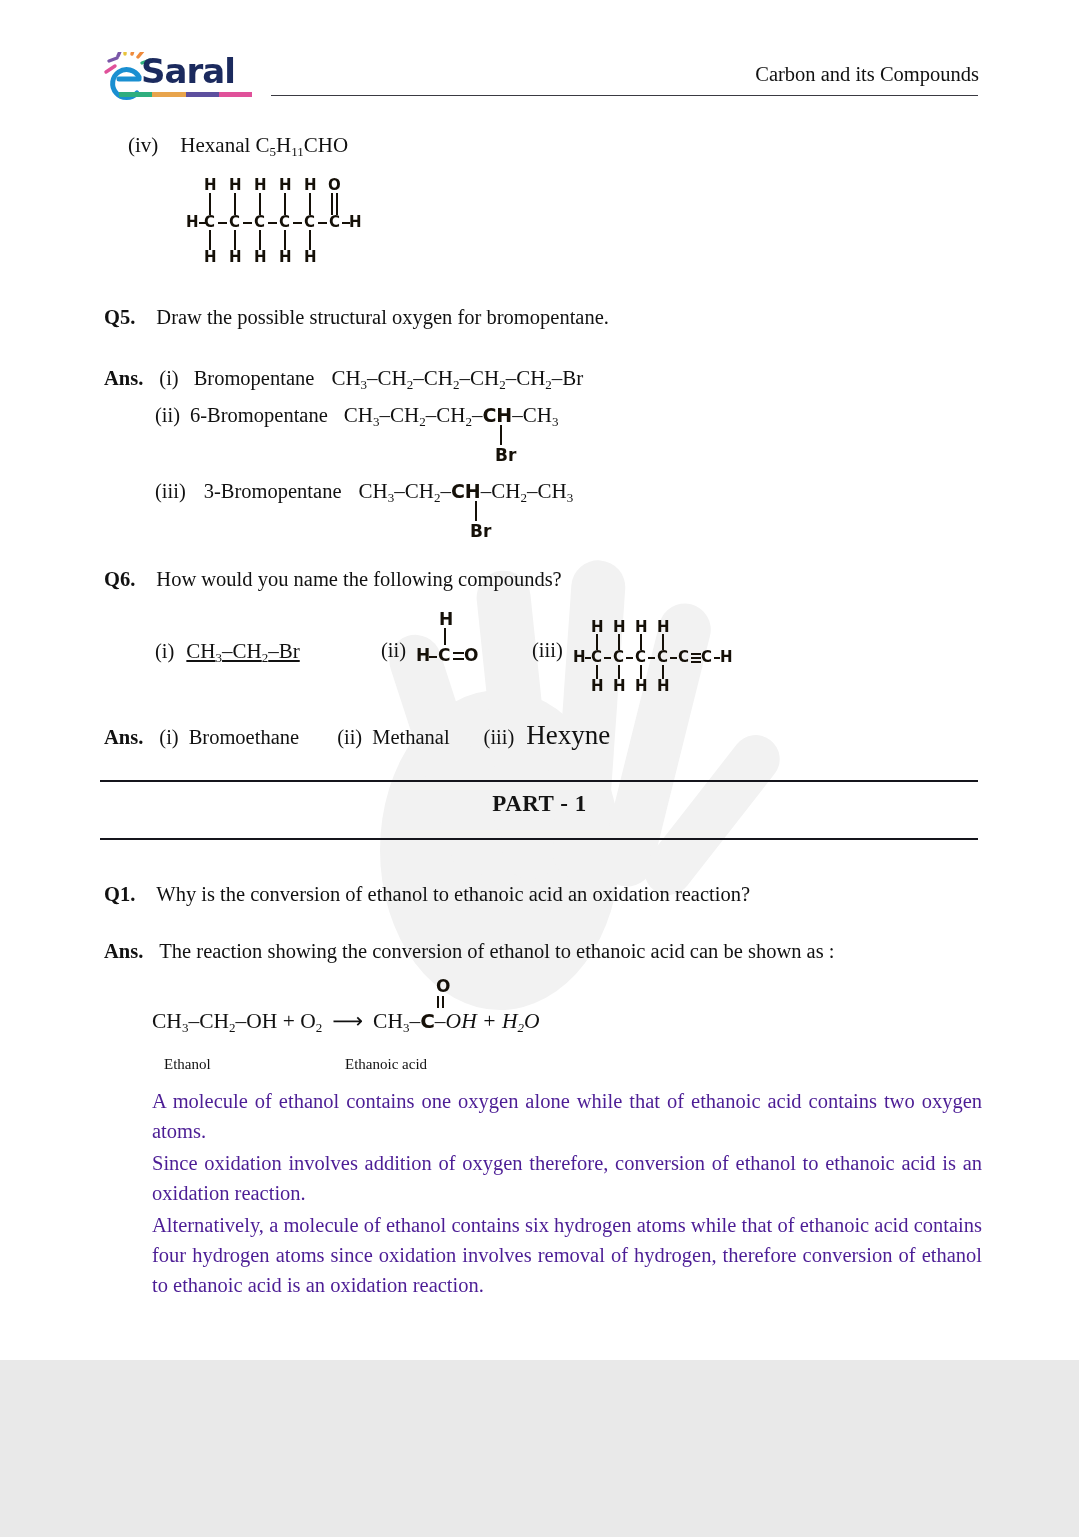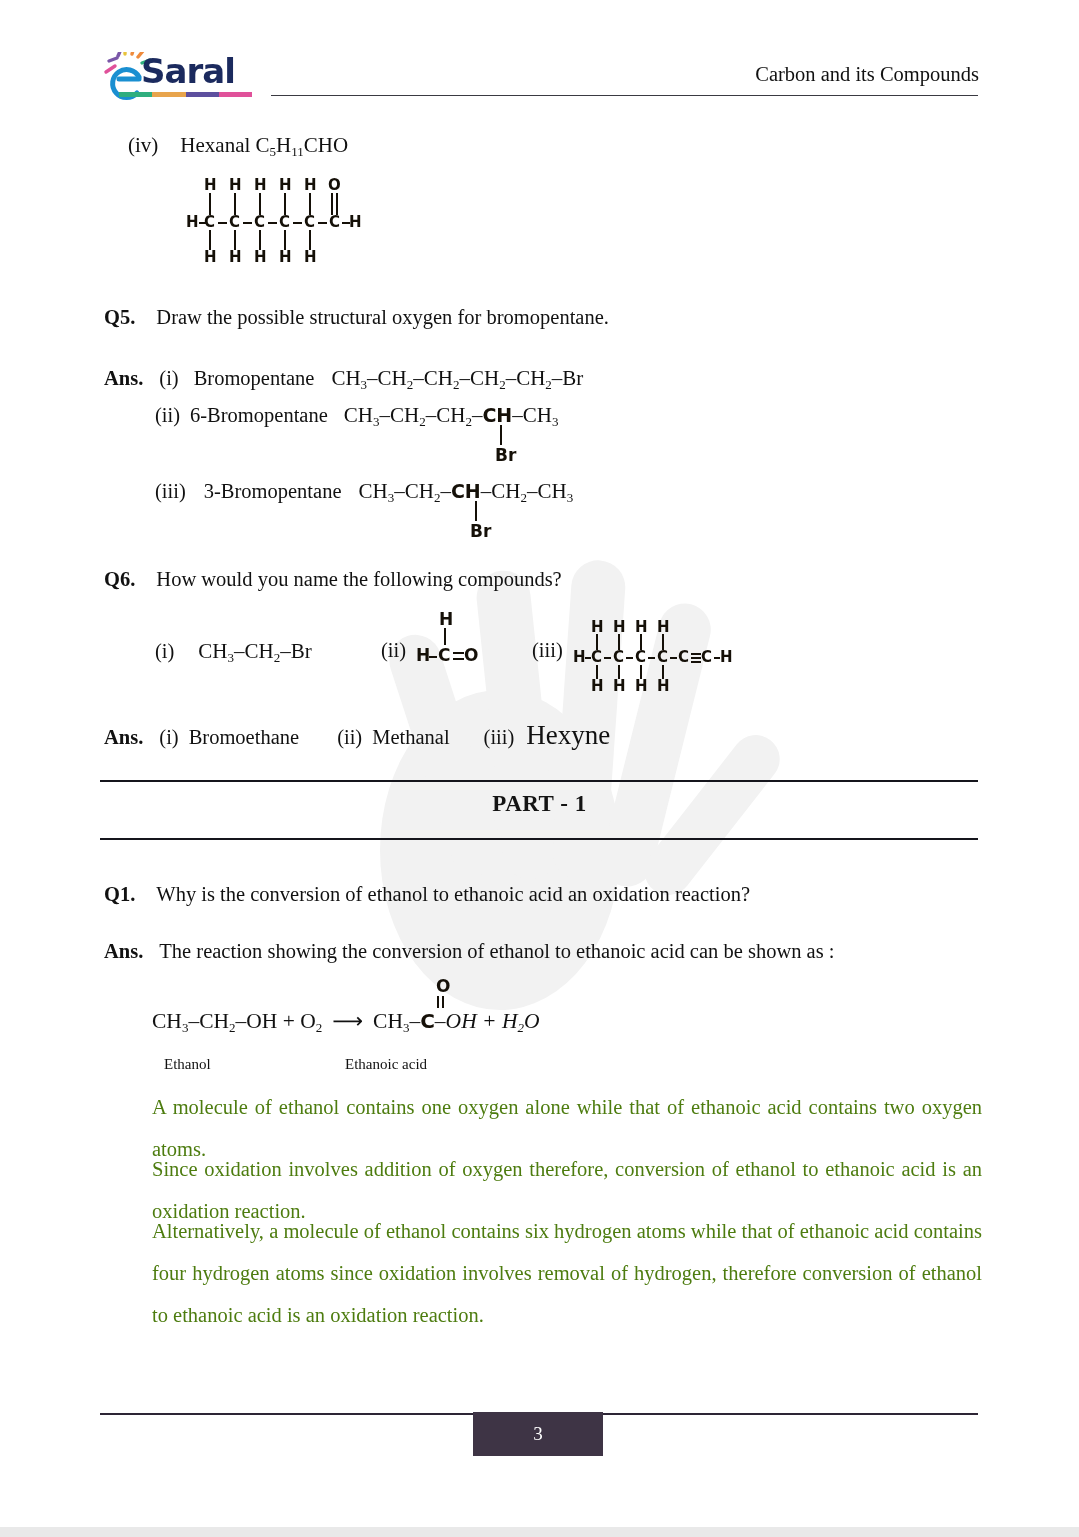--- a/index.html
+++ b/index.html
@@ -1,19 +1,19 @@
 <!DOCTYPE html>
 <html><head>
 <meta charset="utf-8">
 <style>
   html,body{margin:0;padding:0;background:#e9e9e9;}
   body{font-family:"Liberation Serif", serif;}
   .page{
     position:relative;
-    width:1079px;height:1527px;
+    width:1079px;height:1360px;
     background:#ffffff;
     overflow:hidden;
     margin:0 auto;
   }
   
   .watermark{
     position:absolute;
     left:300px;top:420px;
     width:560px;height:640px;
     opacity:1;
@@ -54,21 +54,21 @@
   .header-rule{
     position:absolute;left:271px;top:95px;
     width:707px;height:0;
     border-top:1.6px solid #3a3a42;
   }
 
   
   .blk{position:absolute;}
   .serif{font-family:"Liberation Serif", serif;color:#111;}
   .q-label{font-weight:bold;}
-  .body-text{font-size:20.5px;line-height:42px;color:#4d7c0f;text-align:justify;}
+  .body-text{font-size:20.5px;line-height:30px;color:#4c1d95;text-align:justify;}
 
   
   .chem{font-size:21px;color:#111;white-space:nowrap;}
   .chem sub{font-size:13px;vertical-align:-4px;}
 
   
   .atom{
     font-family:"DejaVu Sans", sans-serif;
     font-weight:bold;
     font-size:15px;
@@ -240,21 +240,21 @@
       <div class="atom-lg" style="position:absolute;left:0;top:22px;">Br</div>
     </div>
 
     <div class="blk serif" style="left:104px;top:568px;">
       <span class="q-label" style="font-size:20.5px;">Q6.</span>
       <span style="font-size:20.5px;margin-left:17px;">How would you name the following compounds?</span>
     </div>
 
     <div class="blk serif" style="left:155px;top:639px;">
       <span style="font-size:20.5px;">(i)</span>
-      <span class="chem" style="margin-left:20px;">CH<sub>3</sub>–CH<sub>2</sub>–Br</span>
+      <span class="chem" style="margin-left:8px;text-decoration:underline;">CH<sub>3</sub>–CH<sub>2</sub>–Br</span>
     </div>
 
     <div class="blk serif" style="left:381px;top:639px;">
       <span style="font-size:20.5px;">(ii)</span>
     </div>
     <div class="skel" style="left:416px;top:611px;">
       <div class="atom-lg" style="position:absolute;left:23px;top:0;">H</div>
       <div class="vline" style="left:28px;top:17px;height:17px;"></div>
       <div class="atom-lg" style="position:absolute;left:0;top:36px;">H</div>
       <div class="hline" style="left:13px;top:45px;width:8px;"></div>

